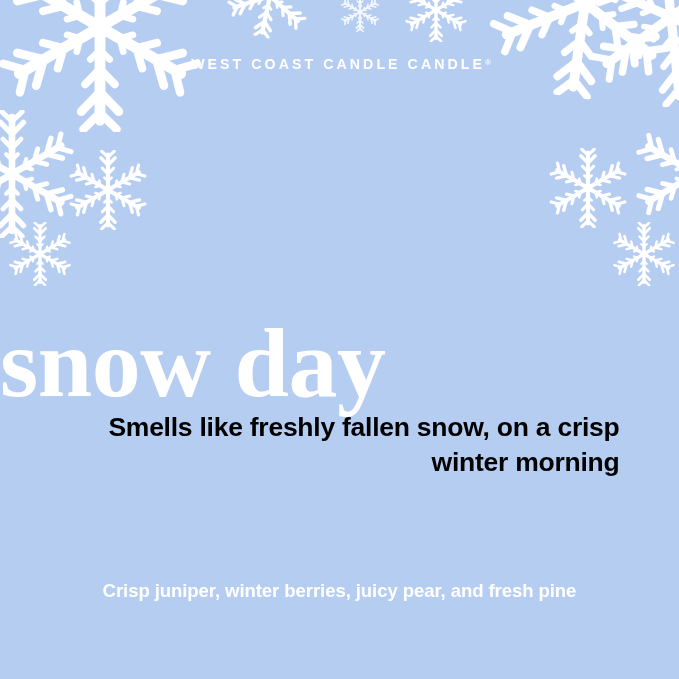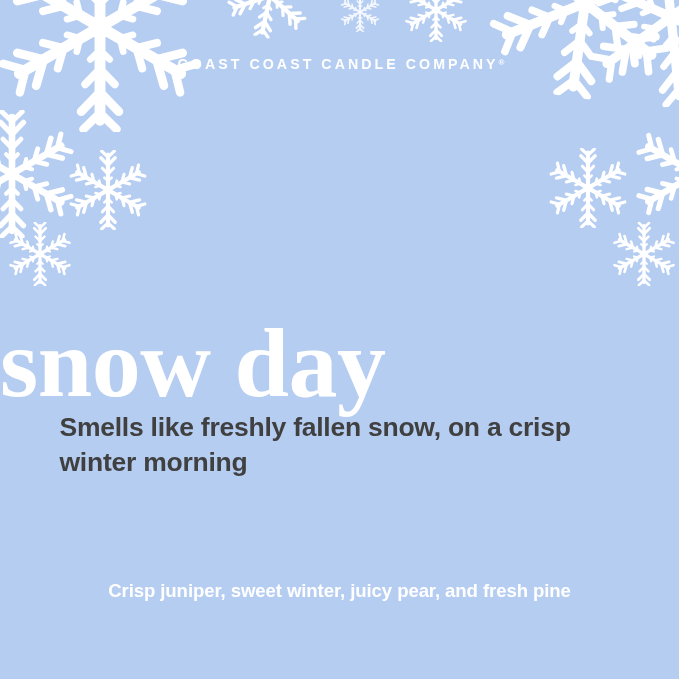--- a/index.html
+++ b/index.html
@@ -83,22 +83,22 @@
     z-index: 4;
   }
 
   
   #tagline {
     position: absolute;
     left: 50%;
     transform: translateX(-50%);
     top: 383px;
     width: 560px;
-    text-align: left;
-    color: #404040;
+    text-align: right;
+    color: #000000;
     font-family: "Liberation Sans", sans-serif;
     font-size: 26.5px;
     font-weight: bold;
     line-height: 1.33;
     letter-spacing: -0.25px;
     z-index: 4;
   }
 
   
   #scent-notes {
@@ -2146,21 +2146,21 @@
               <g transform="translate(0,-11) rotate(46)">
                 <rect x="-1.6" y="-8" width="3.2" height="9.6" rx="1.6"></rect>
               </g>
             </g>
             <circle r="5.4"></circle>
           </g>
         </svg>
       </div>
     </div>
 
-  <div id="brand-wordmark"><span>COAST COAST CANDLE COMPANY</span><span class="reg-mark">®</span></div>
+  <div id="brand-wordmark"><span>WEST COAST CANDLE CANDLE</span><span class="reg-mark">®</span></div>
 
   <h1 id="product-name">snow day</h1>
 
   <p id="tagline">Smells like freshly fallen snow, on a crisp winter morning</p>
 
-  <p id="scent-notes">Crisp juniper, sweet winter, juicy pear, and fresh pine</p>
+  <p id="scent-notes">Crisp juniper, winter berries, juicy pear, and fresh pine</p>
 
 </div>
 
 </body></html>

